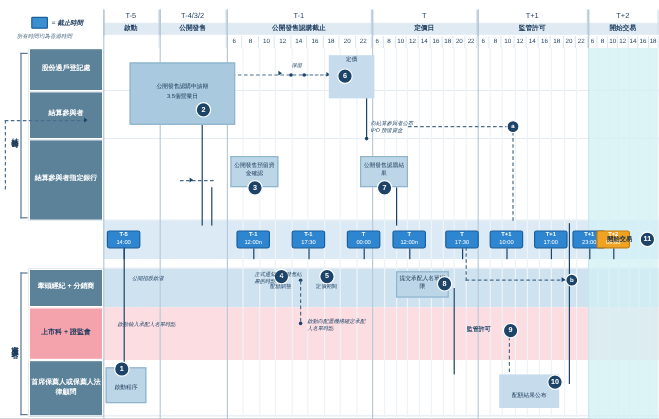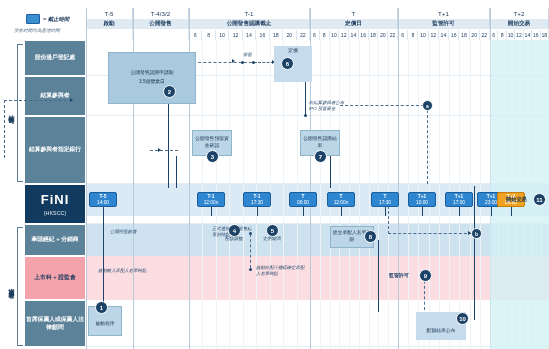--- a/index.html
+++ b/index.html
@@ -225,24 +225,20 @@
   <div class="rowlab rl-teal" style="top:40px;height:36px;">
     <span>股份過戶登記處</span>
     </div>
   <div class="rowlab rl-teal" style="top:76px;height:40px;">
     <span>結算參與者</span>
     </div>
   <div class="rowlab rl-teal" style="top:116px;height:68px;">
     <span>結算參與者指定銀行</span>
     </div>
 
-  <div class="rowlab rl-navy" style="top:184px;height:40px;flex-direction:column;">
-    <span class="fini-logo">FiNI</span>
-    <span class="fini-sub">(HKSCC)</span>
-  </div>
 
   <div class="rowlab rl-teal" style="top:224px;height:32px;">
     <span>牽頭經紀 + 分銷商</span>
     </div>
   <div class="rowlab rl-pink" style="top:256px;height:44px;">
     <span>上市科 + 證監會</span>
     </div>
   <div class="rowlab rl-teal" style="top:300px;height:47px;">
     <span>首席保薦人或保薦人法律顧問</span>
     </div>

